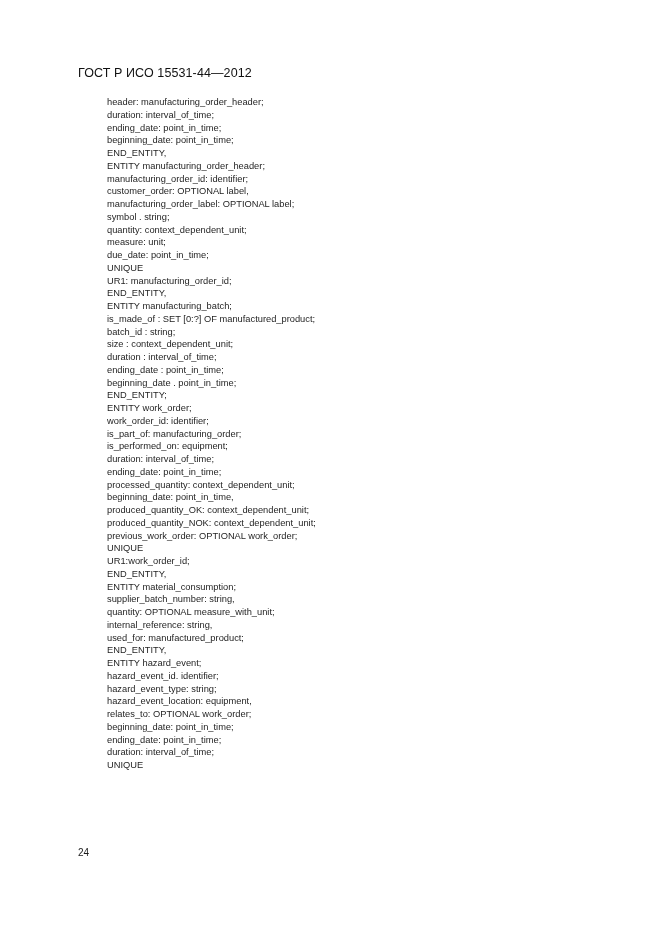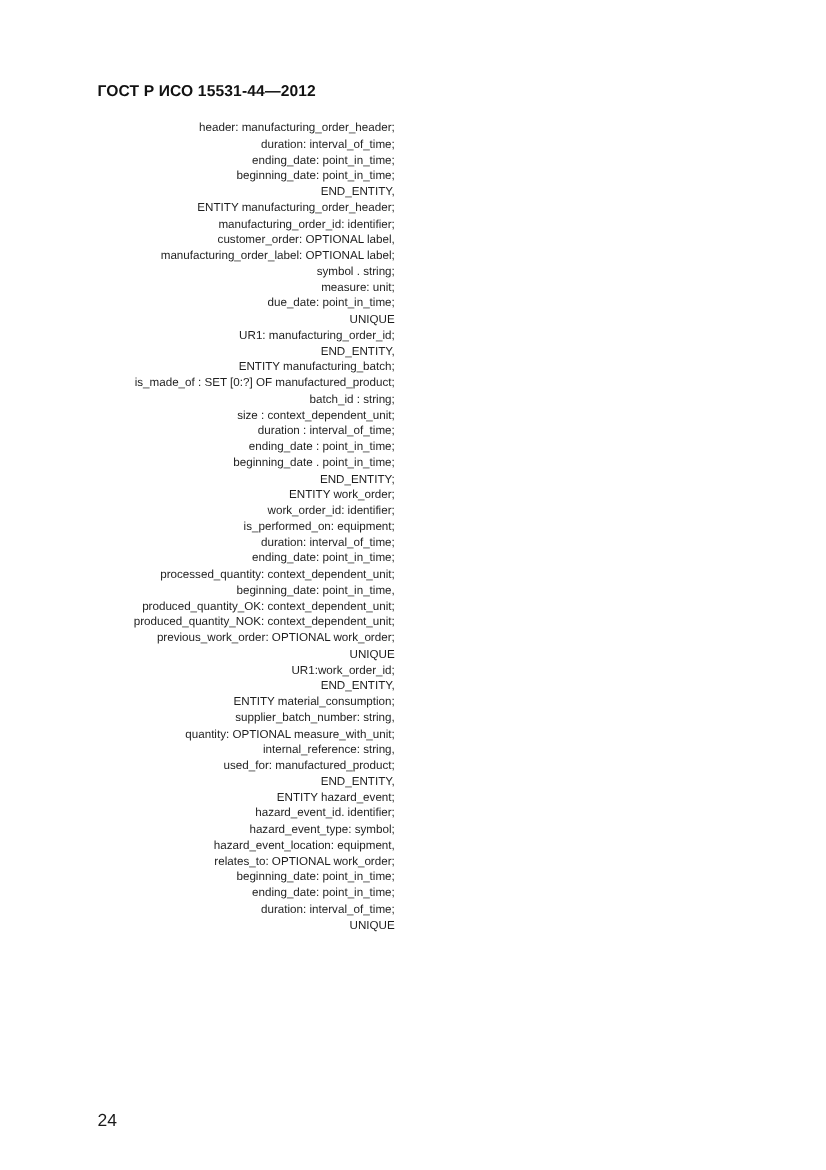--- a/index.html
+++ b/index.html
@@ -13,99 +13,100 @@
     position: relative;
     overflow: hidden;
     font-family: "Liberation Sans", "DejaVu Sans", sans-serif;
     color: #1a1a1a;
   }
   .doc-header {
     position: absolute;
     left: 78px;
     top: 66px;
     font-size: 12.5px;
-    font-weight: bold;
+    font-weight: normal;
     color: #111;
     letter-spacing: 0.1px;
   }
   .code-block {
     position: absolute;
     left: 107px;
     top: 96px;
     margin: 0;
     padding: 0;
     list-style: none;
-    text-align: right;
   }
   .code-line {
     font-size: 9.3px;
     line-height: 12.75px;
     height: 12.75px;
     white-space: nowrap;
     color: #1e1e1e;
   }
   .page-number {
     position: absolute;
     left: 78px;
-    top: 888px;
-    font-size: 14px;
+    top: 847px;
+    font-size: 10px;
     color: #1a1a1a;
   }
 </style>
 </head>
 <body>
 
 <div class="doc-header">ГОСТ Р ИСО 15531-44—2012</div>
 
 <ul class="code-block">
   <li class="code-line">header: manufacturing_order_header;</li>
   <li class="code-line">duration: interval_of_time;</li>
   <li class="code-line">ending_date: point_in_time;</li>
   <li class="code-line">beginning_date: point_in_time;</li>
   <li class="code-line">END_ENTITY,</li>
   <li class="code-line">ENTITY manufacturing_order_header;</li>
   <li class="code-line">manufacturing_order_id: identifier;</li>
   <li class="code-line">customer_order: OPTIONAL label,</li>
   <li class="code-line">manufacturing_order_label: OPTIONAL label;</li>
   <li class="code-line">symbol . string;</li>
+  <li class="code-line">quantity: context_dependent_unit;</li>
   <li class="code-line">measure: unit;</li>
   <li class="code-line">due_date: point_in_time;</li>
   <li class="code-line">UNIQUE</li>
   <li class="code-line">UR1: manufacturing_order_id;</li>
   <li class="code-line">END_ENTITY,</li>
   <li class="code-line">ENTITY manufacturing_batch;</li>
   <li class="code-line">is_made_of : SET [0:?] OF manufactured_product;</li>
   <li class="code-line">batch_id : string;</li>
   <li class="code-line">size : context_dependent_unit;</li>
   <li class="code-line">duration : interval_of_time;</li>
   <li class="code-line">ending_date : point_in_time;</li>
   <li class="code-line">beginning_date . point_in_time;</li>
   <li class="code-line">END_ENTITY;</li>
   <li class="code-line">ENTITY work_order;</li>
   <li class="code-line">work_order_id: identifier;</li>
+  <li class="code-line">is_part_of: manufacturing_order;</li>
   <li class="code-line">is_performed_on: equipment;</li>
   <li class="code-line">duration: interval_of_time;</li>
   <li class="code-line">ending_date: point_in_time;</li>
   <li class="code-line">processed_quantity: context_dependent_unit;</li>
   <li class="code-line">beginning_date: point_in_time,</li>
   <li class="code-line">produced_quantity_OK: context_dependent_unit;</li>
   <li class="code-line">produced_quantity_NOK: context_dependent_unit;</li>
   <li class="code-line">previous_work_order: OPTIONAL work_order;</li>
   <li class="code-line">UNIQUE</li>
   <li class="code-line">UR1:work_order_id;</li>
   <li class="code-line">END_ENTITY,</li>
   <li class="code-line">ENTITY material_consumption;</li>
   <li class="code-line">supplier_batch_number: string,</li>
   <li class="code-line">quantity: OPTIONAL measure_with_unit;</li>
   <li class="code-line">internal_reference: string,</li>
   <li class="code-line">used_for: manufactured_product;</li>
   <li class="code-line">END_ENTITY,</li>
   <li class="code-line">ENTITY hazard_event;</li>
   <li class="code-line">hazard_event_id. identifier;</li>
-  <li class="code-line">hazard_event_type: symbol;</li>
+  <li class="code-line">hazard_event_type: string;</li>
   <li class="code-line">hazard_event_location: equipment,</li>
   <li class="code-line">relates_to: OPTIONAL work_order;</li>
   <li class="code-line">beginning_date: point_in_time;</li>
   <li class="code-line">ending_date: point_in_time;</li>
   <li class="code-line">duration: interval_of_time;</li>
   <li class="code-line">UNIQUE</li>
 </ul>
 
 <div class="page-number">24</div>
 

